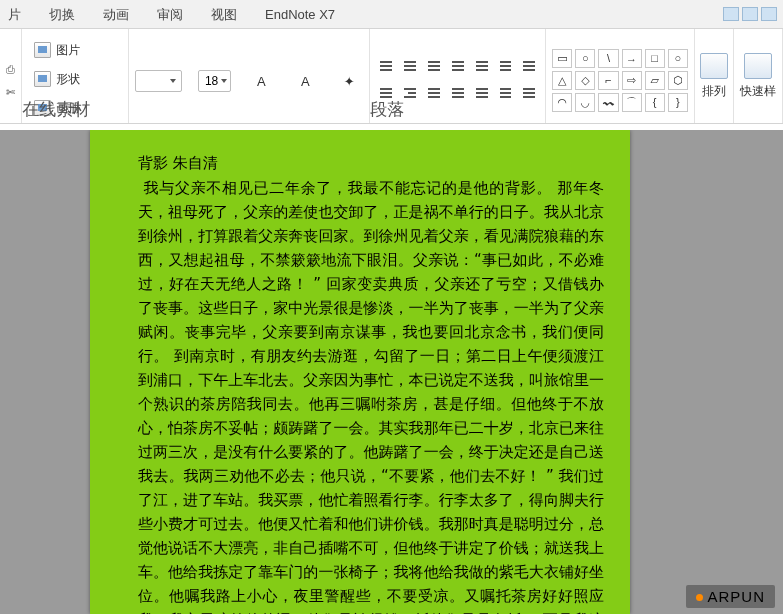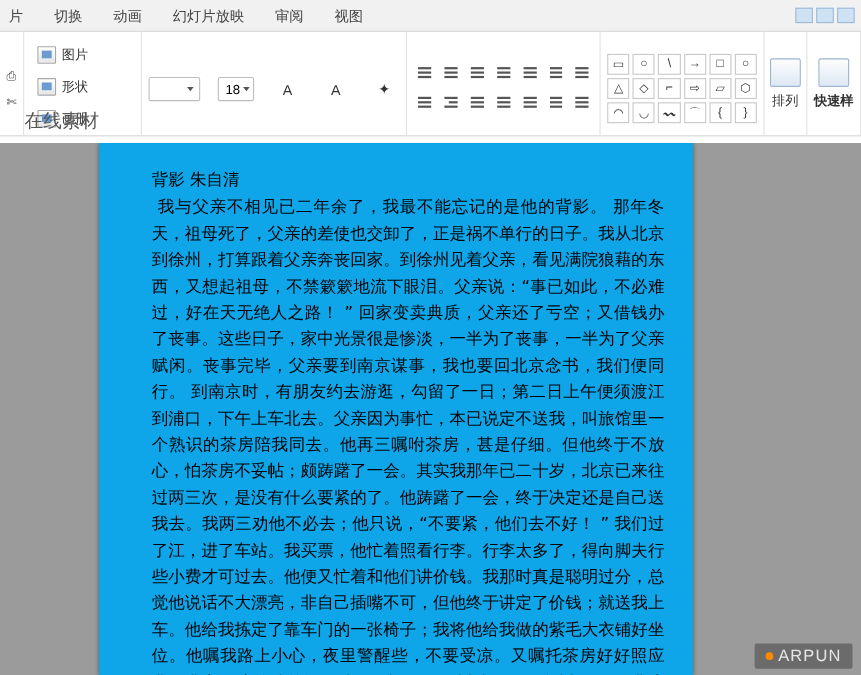--- a/index.html
+++ b/index.html
@@ -92,63 +92,63 @@
   .pbtn i:nth-child(1){top:3px;}
   .pbtn i:nth-child(2){top:7px;}
   .pbtn i:nth-child(3){top:11px;}
   .pbtn.r i:nth-child(2){left:7px;}
   
   .g-draw{width:178px;}
   .shapes{display:grid;grid-template-columns:repeat(6,1fr);gap:3px;width:100%;padding-top:4px;}
   .shape{height:17px;border:1px solid #c8c8c8;background:#fff;display:flex;align-items:center;justify-content:center;font-size:11px;color:#333;}
   
   .g-arr{width:46px;align-items:center;}
-  .g-quick{width:58px;align-items:center;font-weight:bold;}
+  .g-quick{width:58px;align-items:center;}
   .vbig{display:flex;flex-direction:column;align-items:center;justify-content:center;height:100%;font-size:12px;color:#333;padding-top:1px;}
   .vbig .ico2{width:26px;height:24px;border:1px solid #9ab4cf;background:linear-gradient(#fdfdfd,#dde8f3);margin-bottom:4px;border-radius:2px;}
   
   .doc-wrap{
     position:absolute;left:0;top:130px;right:0;bottom:0;background:#9b9b9b;
     overflow:hidden;
   }
   .page{
-    position:absolute;left:90px;top:0;width:540px;bottom:0;background:#0ea5e9;
+    position:absolute;left:90px;top:0;width:540px;bottom:0;background:#84cc16;
     box-shadow:0 0 4px rgba(0,0,0,.45);
     padding:22px 26px 0 48px;box-sizing:border-box;
   }
   .doc-title{
     font-family:"DejaVu Sans","Liberation Sans",sans-serif;
     font-size:15px;line-height:22px;margin:0 0 2px 0;color:#000;
   }
   .doc-body{
     font-family:"DejaVu Sans","Liberation Sans",sans-serif;
     font-size:15px;line-height:24px;color:#000;text-align:justify;
     text-indent:0;white-space:pre-wrap;
   }
   
   .leftpane{position:absolute;left:0;top:0;width:90px;bottom:0;background:#9b9b9b;}
   .rightpane{position:absolute;left:630px;top:0;right:0;bottom:0;background:#9b9b9b;}
   
   .watermark{
-    position:absolute;right:8px;bottom:6px;background:#6b6b6b;color:#e5e5e5;
+    position:absolute;right:8px;bottom:6px;background:#6b6b6b;color:#000000;
     font-size:15px;letter-spacing:1px;padding:3px 10px;border-radius:2px;
     font-family:"Liberation Sans",sans-serif;
   }
   .wm-dot{display:inline-block;width:7px;height:7px;border-radius:50%;background:#ff8a00;margin-right:4px;vertical-align:1px;}
 </style>
 </head>
 <body>
 
 <div class="tabbar">
   <div class="tab first">片</div>
   <div class="tab">切换</div>
   <div class="tab">动画</div>
-  <div class="tab">幻灯片放映</div>
   <div class="tab">审阅</div>
   <div class="tab">视图</div>
+  <div class="tab">EndNote X7</div>
   <div class="tab-extra">
     <div class="sq"></div>
     <div class="sq"></div>
     <div class="sq"></div>
   </div>
 </div>
 
 <div class="ribbon">
 
   <div class="group g-clip">
@@ -285,20 +285,21 @@
               <i></i>
             </div>
           <div class="pbtn">
               <i></i>
               <i></i>
               <i></i>
             </div>
         </div>
       </div>
     </div>
+    <div class="group-label">段落</div>
   </div>
 
   <div class="group g-draw">
     <div class="group-inner">
       <div class="shapes">
         <div class="shape">▭</div>
         <div class="shape">○</div>
         <div class="shape">\</div>
         <div class="shape">→</div>
         <div class="shape">□</div>

